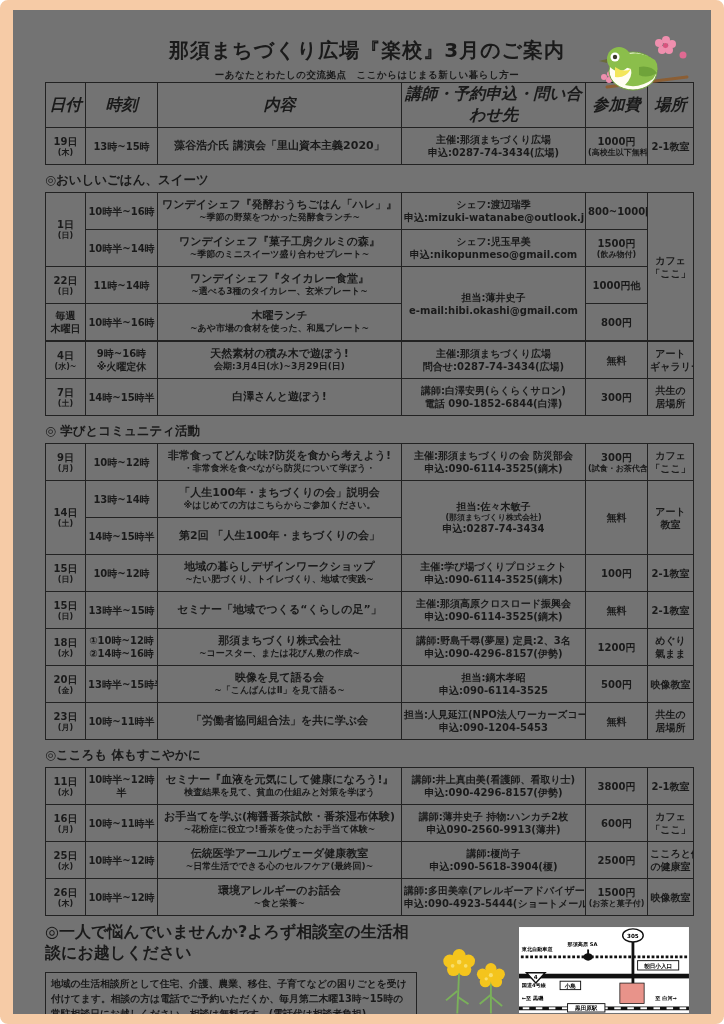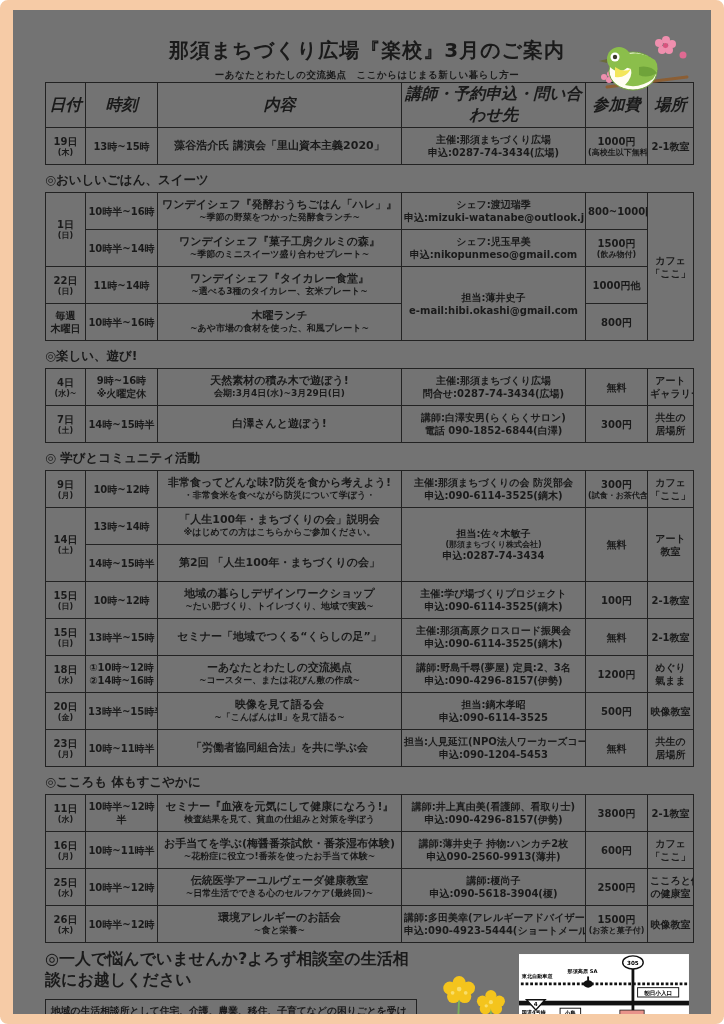--- a/index.html
+++ b/index.html
@@ -208,23 +208,20 @@
             <div class="ln">木曜ランチ</div>
             <div class="ln sub">~あや市場の食材を使った、和風プレート~</div>
           </td>
           <td class="col-fee">
             <div class="ln">800円</div>
           </td>
         </tr>
       </tbody>
   </table>
 
-  <div class="sec-head">
-    <span class="sec-title">◎楽しい、遊び!</span>
-  </div>
   <table class="sched">
     <colgroup>
         <col style="width:40px">
         <col style="width:72px">
         <col style="width:244px">
         <col style="width:184px">
         <col style="width:62px">
         <col style="width:46px">
       </colgroup>
     <tbody>
@@ -398,21 +395,21 @@
         <tr>
           <td class="col-date">
             <div class="ln">18日</div>
             <div class="ln sub paren">(水)</div>
           </td>
           <td class="col-time">
             <div class="ln">①10時~12時</div>
             <div class="ln sub">②14時~16時</div>
           </td>
           <td class="col-content">
-            <div class="ln">ーあなたとわたしの交流拠点</div>
+            <div class="ln">那須まちづくり株式会社</div>
             <div class="ln sub">~コースター、または花びん敷の作成~</div>
           </td>
           <td class="col-contact">
             <div class="ln">講師:野島千尋(夢屋) 定員:2、3名</div>
             <div class="ln sub">申込:090-4296-8157(伊勢)</div>
           </td>
           <td class="col-fee">
             <div class="ln">1200円</div>
           </td>
           <td class="col-place">

